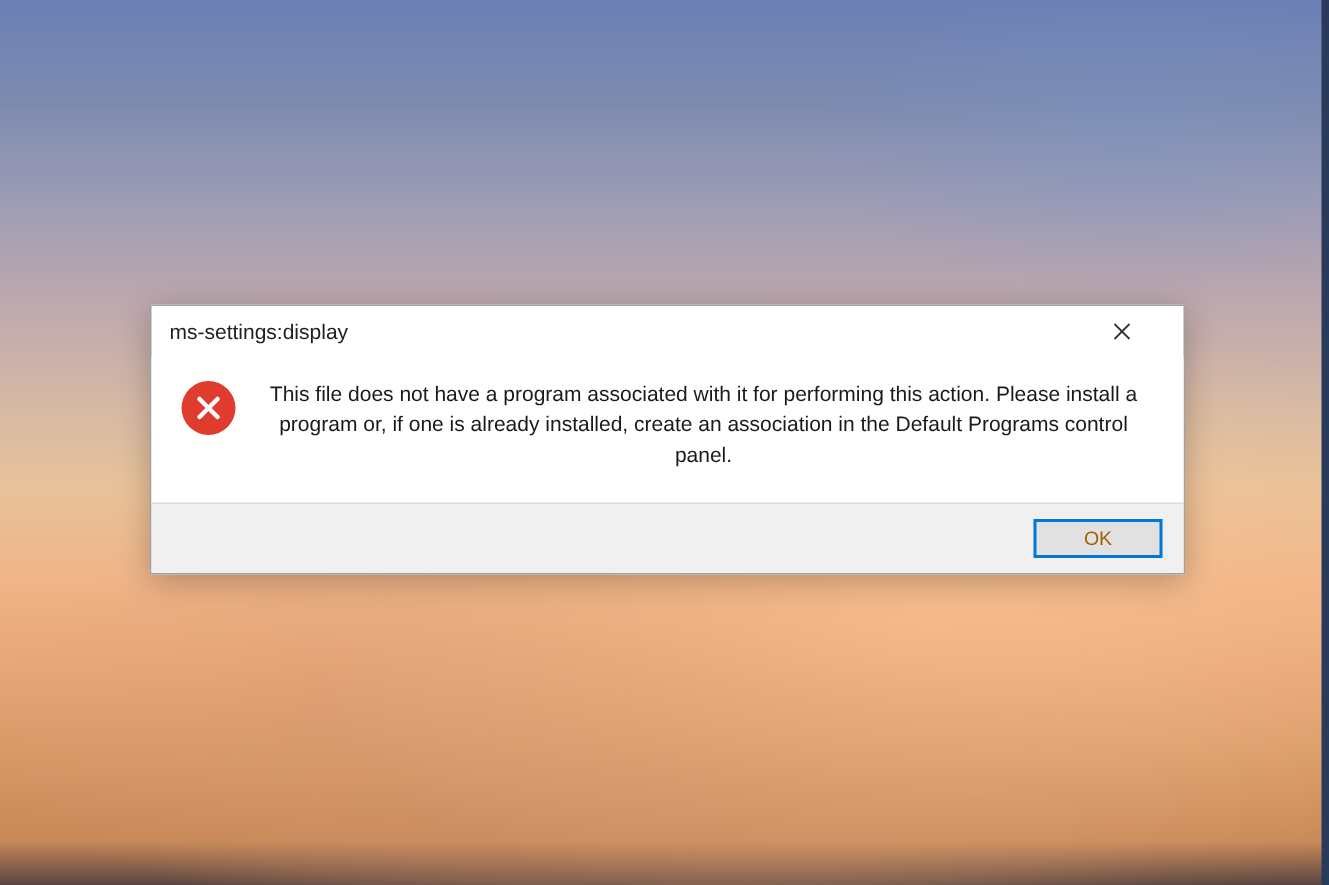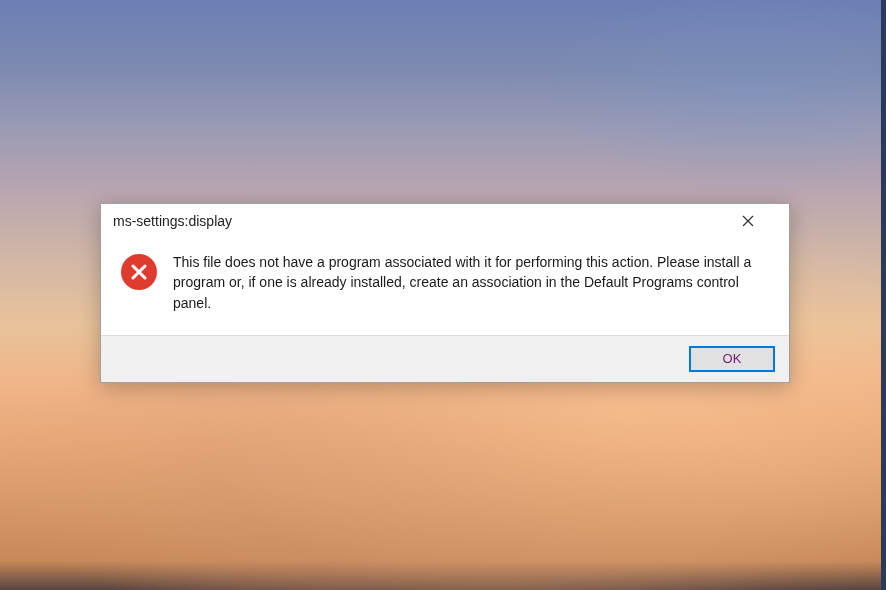--- a/index.html
+++ b/index.html
@@ -112,36 +112,37 @@
       height: 18px;
       stroke: #ffffff;
       stroke-width: 3;
       stroke-linecap: round;
     }
     .dialog-message {
       flex: 1;
       font-size: 14px;
       line-height: 1.45;
       color: #1a1a1a;
+      text-align: center;
     }
     .dialog-footer {
       background: #f0f0f0;
       border-top: 1px solid #dcdcdc;
       padding: 10px 14px;
       display: flex;
       justify-content: flex-end;
     }
     .ok-btn {
       min-width: 86px;
       height: 26px;
       background: #e1e1e1;
       border: 2px solid #0078d7;
       font-family: inherit;
       font-size: 13px;
-      color: #701a75;
+      color: #a16207;
       cursor: pointer;
       padding: 0 8px;
     }
   </style>
 </head>
 <body>
 
 <div class="dialog">
   <div class="dialog-titlebar">
     <span class="dialog-title">ms-settings:display</span>

